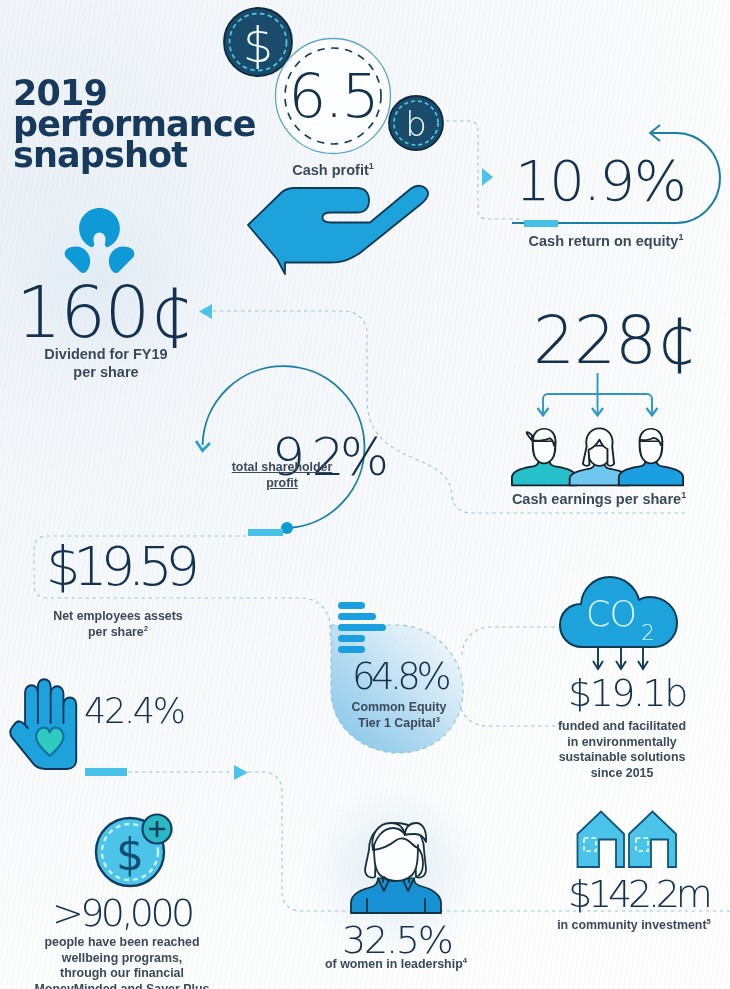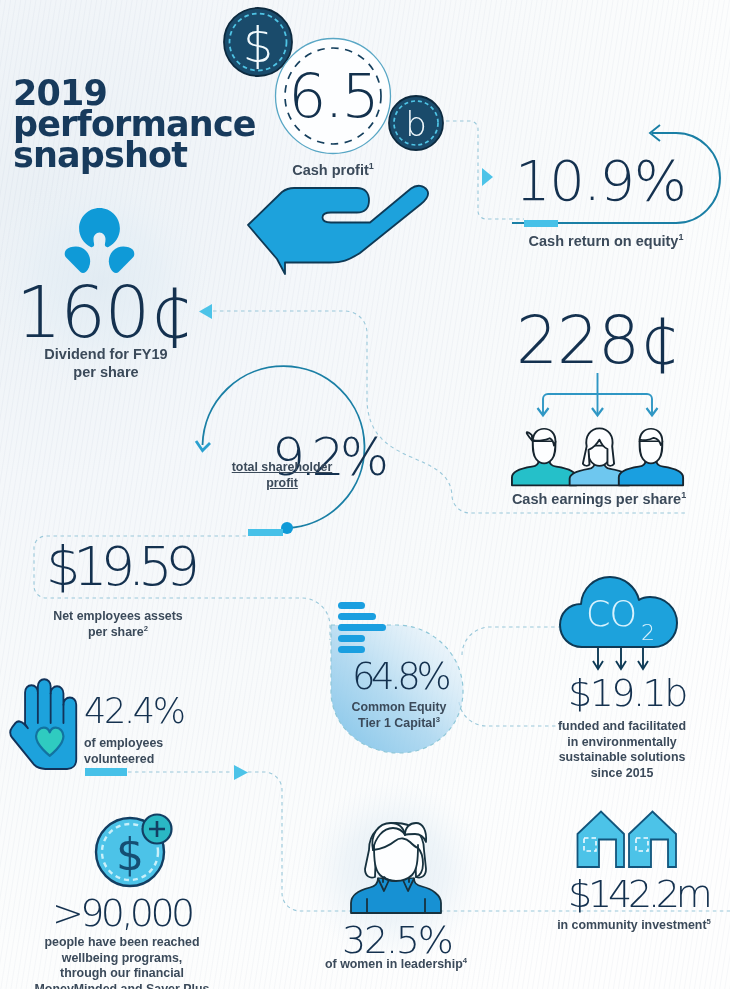--- a/index.html
+++ b/index.html
@@ -143,21 +143,21 @@
     <path d="M4,75 L10.5,84.5 L18,77" fill="none" stroke="#2aa0cf" stroke-width="2.8" stroke-linejoin="miter" stroke-linecap="butt"></path>
     <circle cx="95" cy="162" r="6" fill="#0f9ad7"></circle>
   </svg>
   <div class="abs big" style="left:230px;top:431px;font-size:52px;line-height:52px;letter-spacing:-5px;margin-left:42px;">9.2%</div>
   <div class="abs cap sm" style="left:192px;top:460px;width:180px;text-decoration:underline;">
     <div>total shareholder</div>
     <div>profit</div>
   </div>
   <div class="abs" style="left:248px;top:529px;width:35px;height:7px;background:#47c1e8;"></div>
 
-  <div class="abs big" style="left:516px;top:308px;font-size:66px;line-height:66px;letter-spacing:-1px;">228¢</div>
+  <div class="abs big" style="left:533px;top:308px;font-size:66px;line-height:66px;letter-spacing:-1px;">228¢</div>
   <svg class="abs" style="left:534px;top:370px;width:128px;height:52px;" viewBox="0 0 128 52">
     <g fill="none" stroke="#2f97c4" stroke-width="1.9" stroke-linecap="butt">
       <path d="M63.5,3 V44"></path>
       <path d="M9,44 V29 a5,5 0 0 1 5,-5 H113 a5,5 0 0 1 5,5 V44"></path>
       <path d="M3.5,38 L9,45.5 L14.5,38" stroke-width="2.2"></path>
       <path d="M58,38 L63.5,45.5 L69,38" stroke-width="2.2"></path>
       <path d="M112.5,38 L118,45.5 L123.5,38" stroke-width="2.2"></path>
     </g>
   </svg>
 
@@ -241,24 +241,20 @@
   <svg class="abs" style="left:15px;top:670px;width:64px;height:104px;" viewBox="0 0 70 102" preserveAspectRatio="none">
     <path d="M14,57 L10,53 C7,50 3,49.5 0.5,52 L-3,56 C-6,59.5 -6,63 -3,66.5 L21,93 C25,96.5 28,97 33,97 L57,97 C63,97 67,93.5 67,87.5 L67,34 C67,30 64,27 60,27 C56,27 53,30 53,34 L53,23 C53,19 50,16 46,16 C42,16 39,19 39,23 L39,16 C39,12 36,9 32,9 C28,9 25,12 25,16 L25,22 C25,18 22,15 18,15 C14,15 11,18 11,22 L11,53 Z" fill="#1da2dc" stroke="#12335a" stroke-width="2" stroke-linejoin="round"></path>
     <path d="M38,84 C38,84 23,74 23,65 C23,60 27,56.5 31.5,56.5 C34.5,56.5 37,58.5 38,61 C39,58.5 41.5,56.5 44.5,56.5 C49,56.5 53,60 53,65 C53,74 38,84 38,84 Z" fill="#2fcbc0" stroke="#1273a0" stroke-width="2.4" stroke-linejoin="round"></path>
     <g stroke="#12335a" stroke-width="2" fill="none" stroke-linecap="round">
       <path d="M25,23 V52"></path>
         <path d="M39,23 V52"></path>
         <path d="M53,34 V52"></path>
     </g>
   </svg>
   <div class="abs big" style="left:84px;top:694px;font-size:35px;line-height:35px;letter-spacing:-2.3px;">42.4%</div>
-  <div class="abs cap sm" style="left:84px;top:736px;width:110px;text-align:left;">
-    <div>of employees</div>
-    <div>volunteered</div>
-  </div>
   <div class="abs" style="left:85px;top:768px;width:42px;height:8px;background:#47c1e8;"></div>
   <svg class="abs" style="left:232px;top:763px;width:20px;height:20px;" viewBox="0 0 20 20">
     <path d="M2,2 L16,9.5 L2,17 Z" fill="#4cc3e8"></path>
   </svg>
 
   <svg class="abs" style="left:90px;top:810px;width:90px;height:80px;" viewBox="0 0 90 80">
     <g>
       <circle cx="40" cy="42" r="34" fill="#4cc3e8" stroke="#133f63" stroke-width="2.4"></circle>
       <circle cx="40" cy="42" r="28" fill="none" stroke="#c9f0fa" stroke-width="2.4" stroke-dasharray="5 4"></circle>
       <text x="40" y="60" font-family="'DejaVu Sans',sans-serif" font-size="44" font-weight="400" fill="#154e73" text-anchor="middle">$</text>

